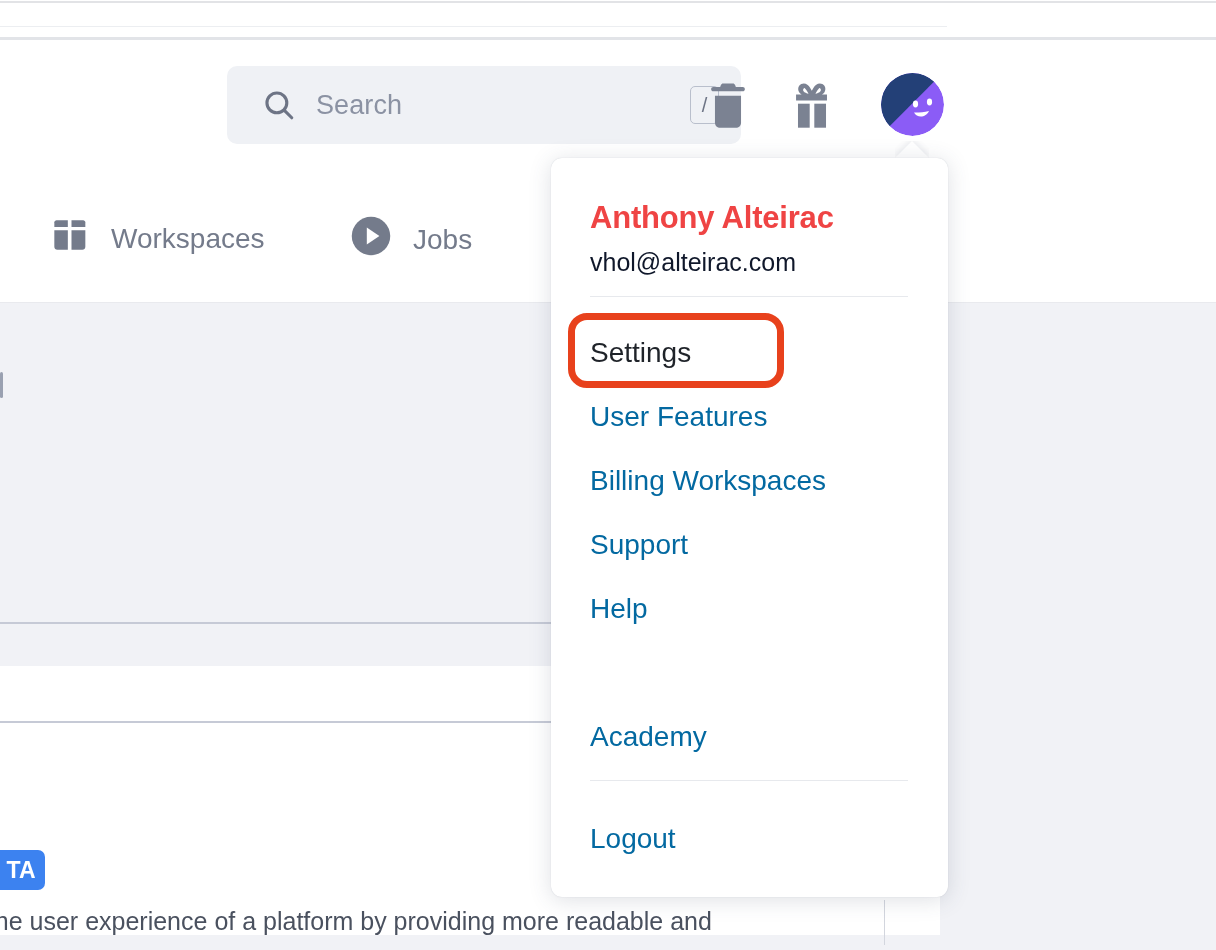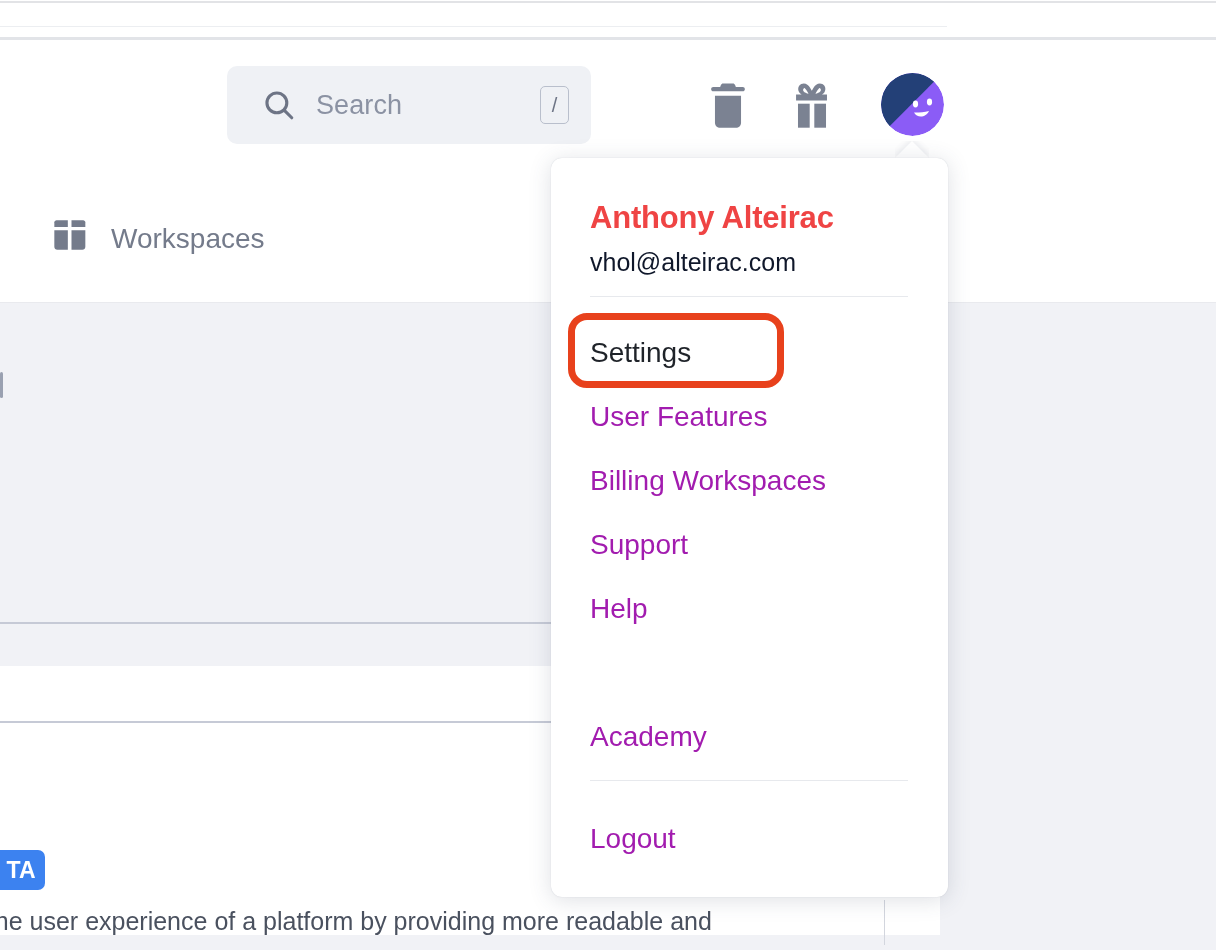--- a/index.html
+++ b/index.html
@@ -34,21 +34,21 @@
   
   .top-rule { position: absolute; left: 0; background: #e2e3e6; height: 2px; }
   .header-main {
     position: absolute; left: 0; top: 40px;
     width: 1216px; height: 120px;
     background: #ffffff;
   }
 
   .search-box {
     position: absolute; left: 227px; top: 66px;
-    width: 364px; height: 78px;
+    width: 514px; height: 78px;
     background: #eff1f5;
     border-radius: 10px;
     display: flex; align-items: center;
   }
   .search-icon { margin-left: 35px; display: flex; align-items: center; }
   .search-placeholder {
     margin-left: 20px;
     font-size: 27px;
     color: #8b92a3;
     letter-spacing: .1px;
@@ -164,21 +164,21 @@
     position: absolute; left: 39px;
     width: 318px; height: 1px;
     background: #e7e9ed;
   }
   #dd-sep-top { top: 138px; }
   #dd-sep-bottom { top: 622px; }
 
   .dd-item {
     position: absolute; left: 39px;
     font-size: 28px;
-    color: #a21caf;
+    color: #0369a1;
     white-space: nowrap;
   }
   .dd-item.active { color: #1f2329; }
 
   
   .annotation-box {
     position: absolute; left: 568px; top: 313px;
     width: 216px; height: 75px;
     border: 7px solid #e8411c;
     border-radius: 19px;
@@ -239,20 +239,29 @@
       <svg width="40" height="40" viewBox="0 0 24 24" fill="#747b8b">
         <path d="M2.6 4.4c0-.7.6-1.3 1.3-1.3h6.8v4.1H2.6V4.4z"></path>
         <path d="M12.9 3.1h7c.7 0 1.3.6 1.3 1.3v2.8h-8.3V3.1z"></path>
         <path d="M2.6 9.1h8.1v11.8H4.4c-1 0-1.8-.8-1.8-1.8V9.1z"></path>
         <path d="M12.9 9.1h8.3v10c0 1-.8 1.8-1.8 1.8h-6.5V9.1z"></path>
       </svg>
     </span>
     <span class="nav-label">Workspaces</span>
   </div>
 
+  <div class="nav-item" id="nav-jobs">
+    <span>
+      <svg width="42" height="42" viewBox="0 0 24 24">
+        <circle cx="12" cy="12" r="11" fill="#747b8b"></circle>
+        <path d="M9.6 7.2l7.2 4.8-7.2 4.8V7.2z" fill="#ffffff"></path>
+      </svg>
+    </span>
+    <span class="nav-label">Jobs</span>
+  </div>
 
   <div class="page-bg"></div>
   <div class="divider-h" style="left:0;top:622px;width:940px;"></div>
   <div class="white-band" style="left:0;top:666px;width:940px;height:56px;"></div>
   <div class="divider-h" style="left:0;top:721px;width:940px;"></div>
   <div class="white-band" style="left:0;top:723px;width:940px;height:212px;"></div>
   <div class="vline" style="left:884px;top:900px;height:45px;"></div>
   <div class="left-scroll-mark"></div>
 
   <div class="beta-badge">TA</div>

